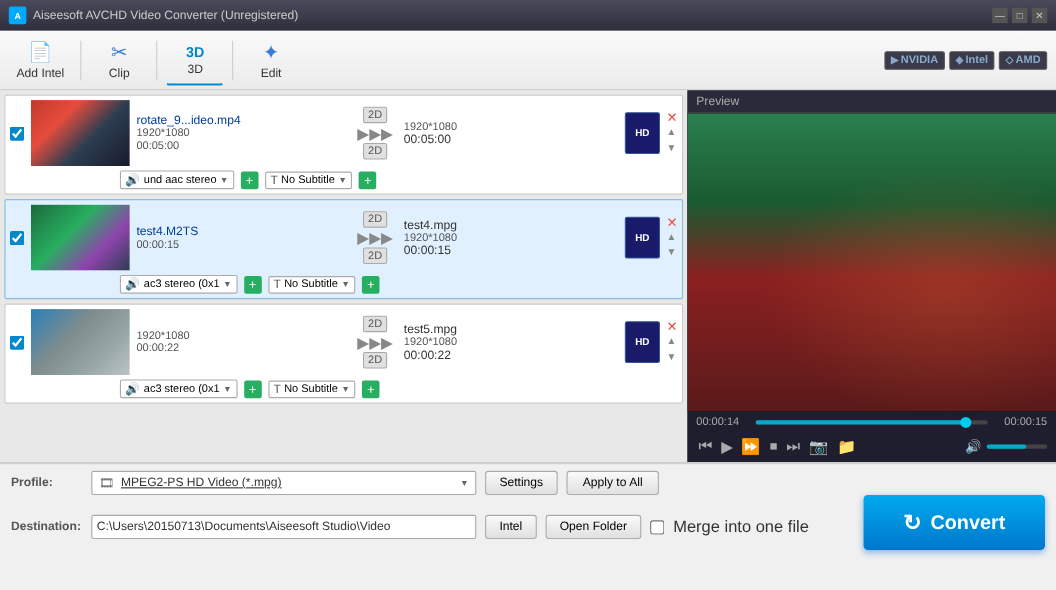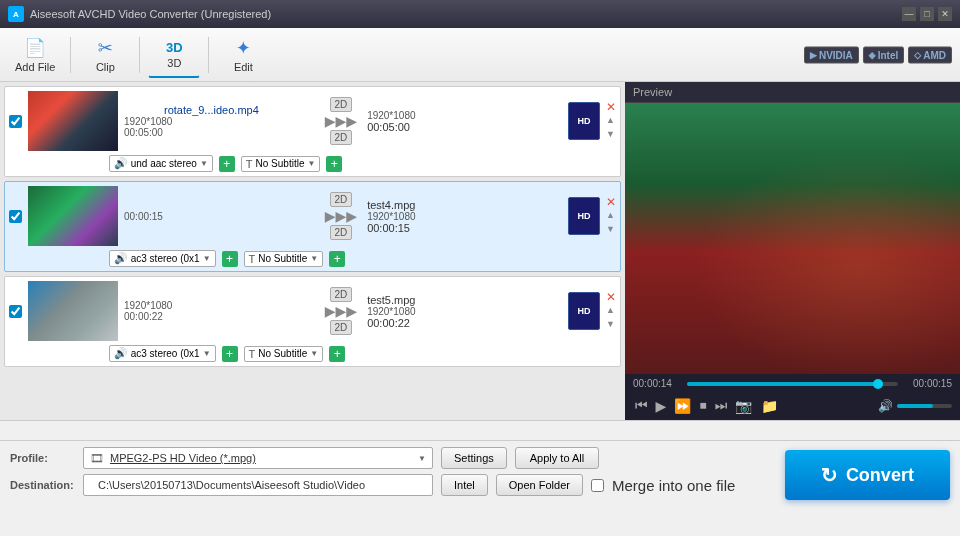--- a/index.html
+++ b/index.html
@@ -155,21 +155,21 @@
     .thumb-gradient-3 {
       background: linear-gradient(135deg, #2980b9 0%, #7f8c8d 40%, #95a5a6 70%, #bdc3c7 100%);
       width: 100%; height: 100%;
     }
     .file-info {
       flex: 1;
       font-size: 11px;
       color: #333;
       min-width: 100px;
     }
-    .file-info .fname { font-weight: normal; color: #003d99; font-size: 11px; margin-left: 40px; }
+    .file-info .fname { font-weight: normal; color: #003d99; font-size: 11px; }
     .file-info .fdim { font-size: 10px; color: #555; }
     .file-info .fdur { font-size: 10px; color: #555; }
 
     .convert-arrows {
       display: flex;
       flex-direction: column;
       align-items: center;
       gap: 1px;
       padding: 0 4px;
     }
@@ -356,23 +356,22 @@
       padding: 2px;
     }
 
     
     #bottombar {
       background: #f0f0f0;
       border-top: 1px solid #ccc;
       padding: 6px 10px;
       display: flex;
       flex-direction: column;
-      gap: 5px;
+      gap: 18px;
       height: 58px;
-      margin-top: 19px;
     }
     .bottom-row {
       display: flex;
       align-items: center;
       gap: 8px;
     }
     .bottom-label {
       color: #555;
       font-size: 11px;
       min-width: 65px;
@@ -402,21 +401,21 @@
       font-size: 11px;
       cursor: pointer;
       height: 22px;
     }
 
     .dest-input {
       flex: 0 0 350px;
       background: white;
       border: 1px solid #aaa;
       border-radius: 2px;
-      padding: 2px 14px;
+      padding: 2px 4px;
       font-size: 11px;
       height: 22px;
       color: #333;
       outline: none;
     }
     .merge-checkbox {
       accent-color: #0088cc;
     }
     .merge-label {
       font-size: 15px;
@@ -476,21 +475,21 @@
   <div class="title-controls">
     <button class="ctrl-btn">—</button>
     <button class="ctrl-btn">□</button>
     <button class="ctrl-btn close">✕</button>
   </div>
 </div>
 
 <div id="toolbar">
   <div class="toolbar-btn">
     <span class="tb-icon">📄</span>
-    <span>Add File</span>
+    <span>Add Intel</span>
   </div>
   <div class="toolbar-sep"></div>
   <div class="toolbar-btn">
     <span class="tb-icon">✂</span>
     <span>Clip</span>
   </div>
   <div class="toolbar-sep"></div>
   <div class="toolbar-btn active">
     <span class="tb-icon" style="font-size:13px;font-weight:bold;color:#0088cc">3D</span>
     <span>3D</span>
@@ -568,20 +567,21 @@
       </div>
     </div>
 
     <div class="file-row selected" id="row1">
       <div class="file-row-top">
         <input type="checkbox" class="file-checkbox" checked="" style="">
         <div class="file-thumb">
           <div class="thumb-gradient-2"></div>
         </div>
         <div class="file-info">
+          <div class="fname">test4.M2TS</div>
           <div class="fdur">00:00:15</div>
         </div>
         <div class="convert-arrows">
           <span class="arrow-2d">2D</span>
           <span class="arrow-sym">▶▶▶</span>
           <span class="arrow-2d">2D</span>
         </div>
         <div class="file-output">
           <div class="fname">test4.mpg</div>
           <div class="fdim">1920*1080</div>

